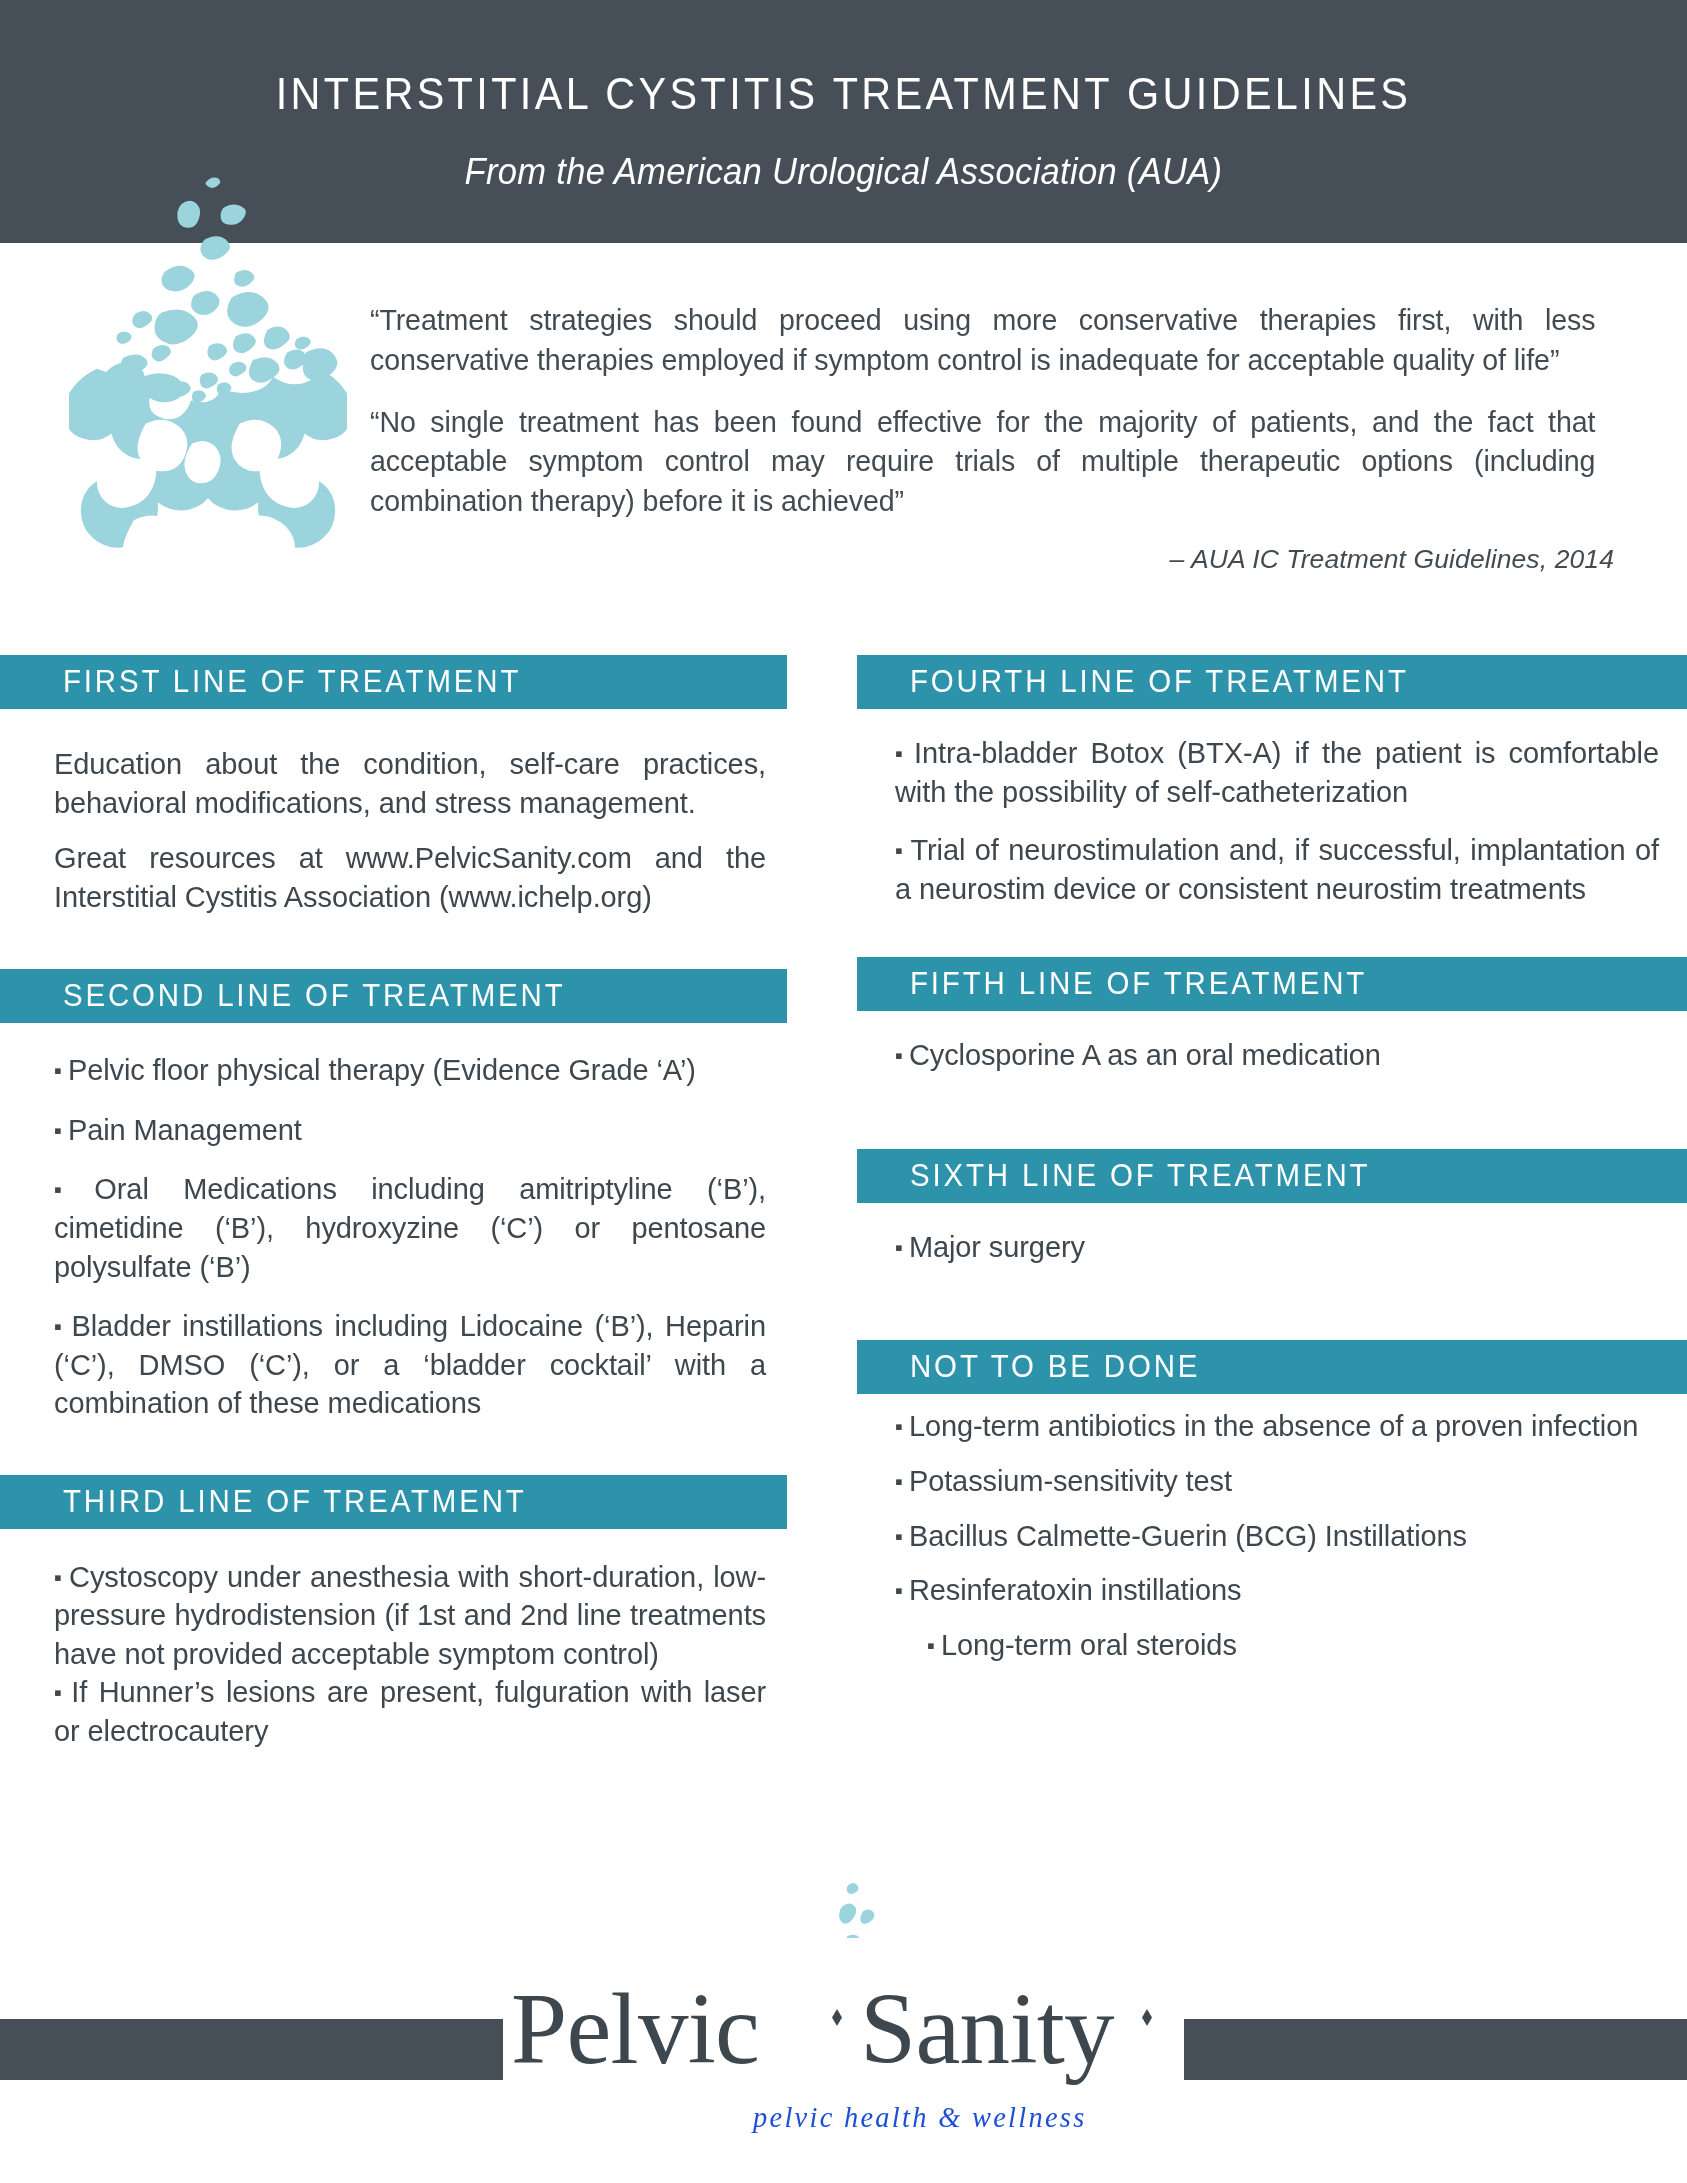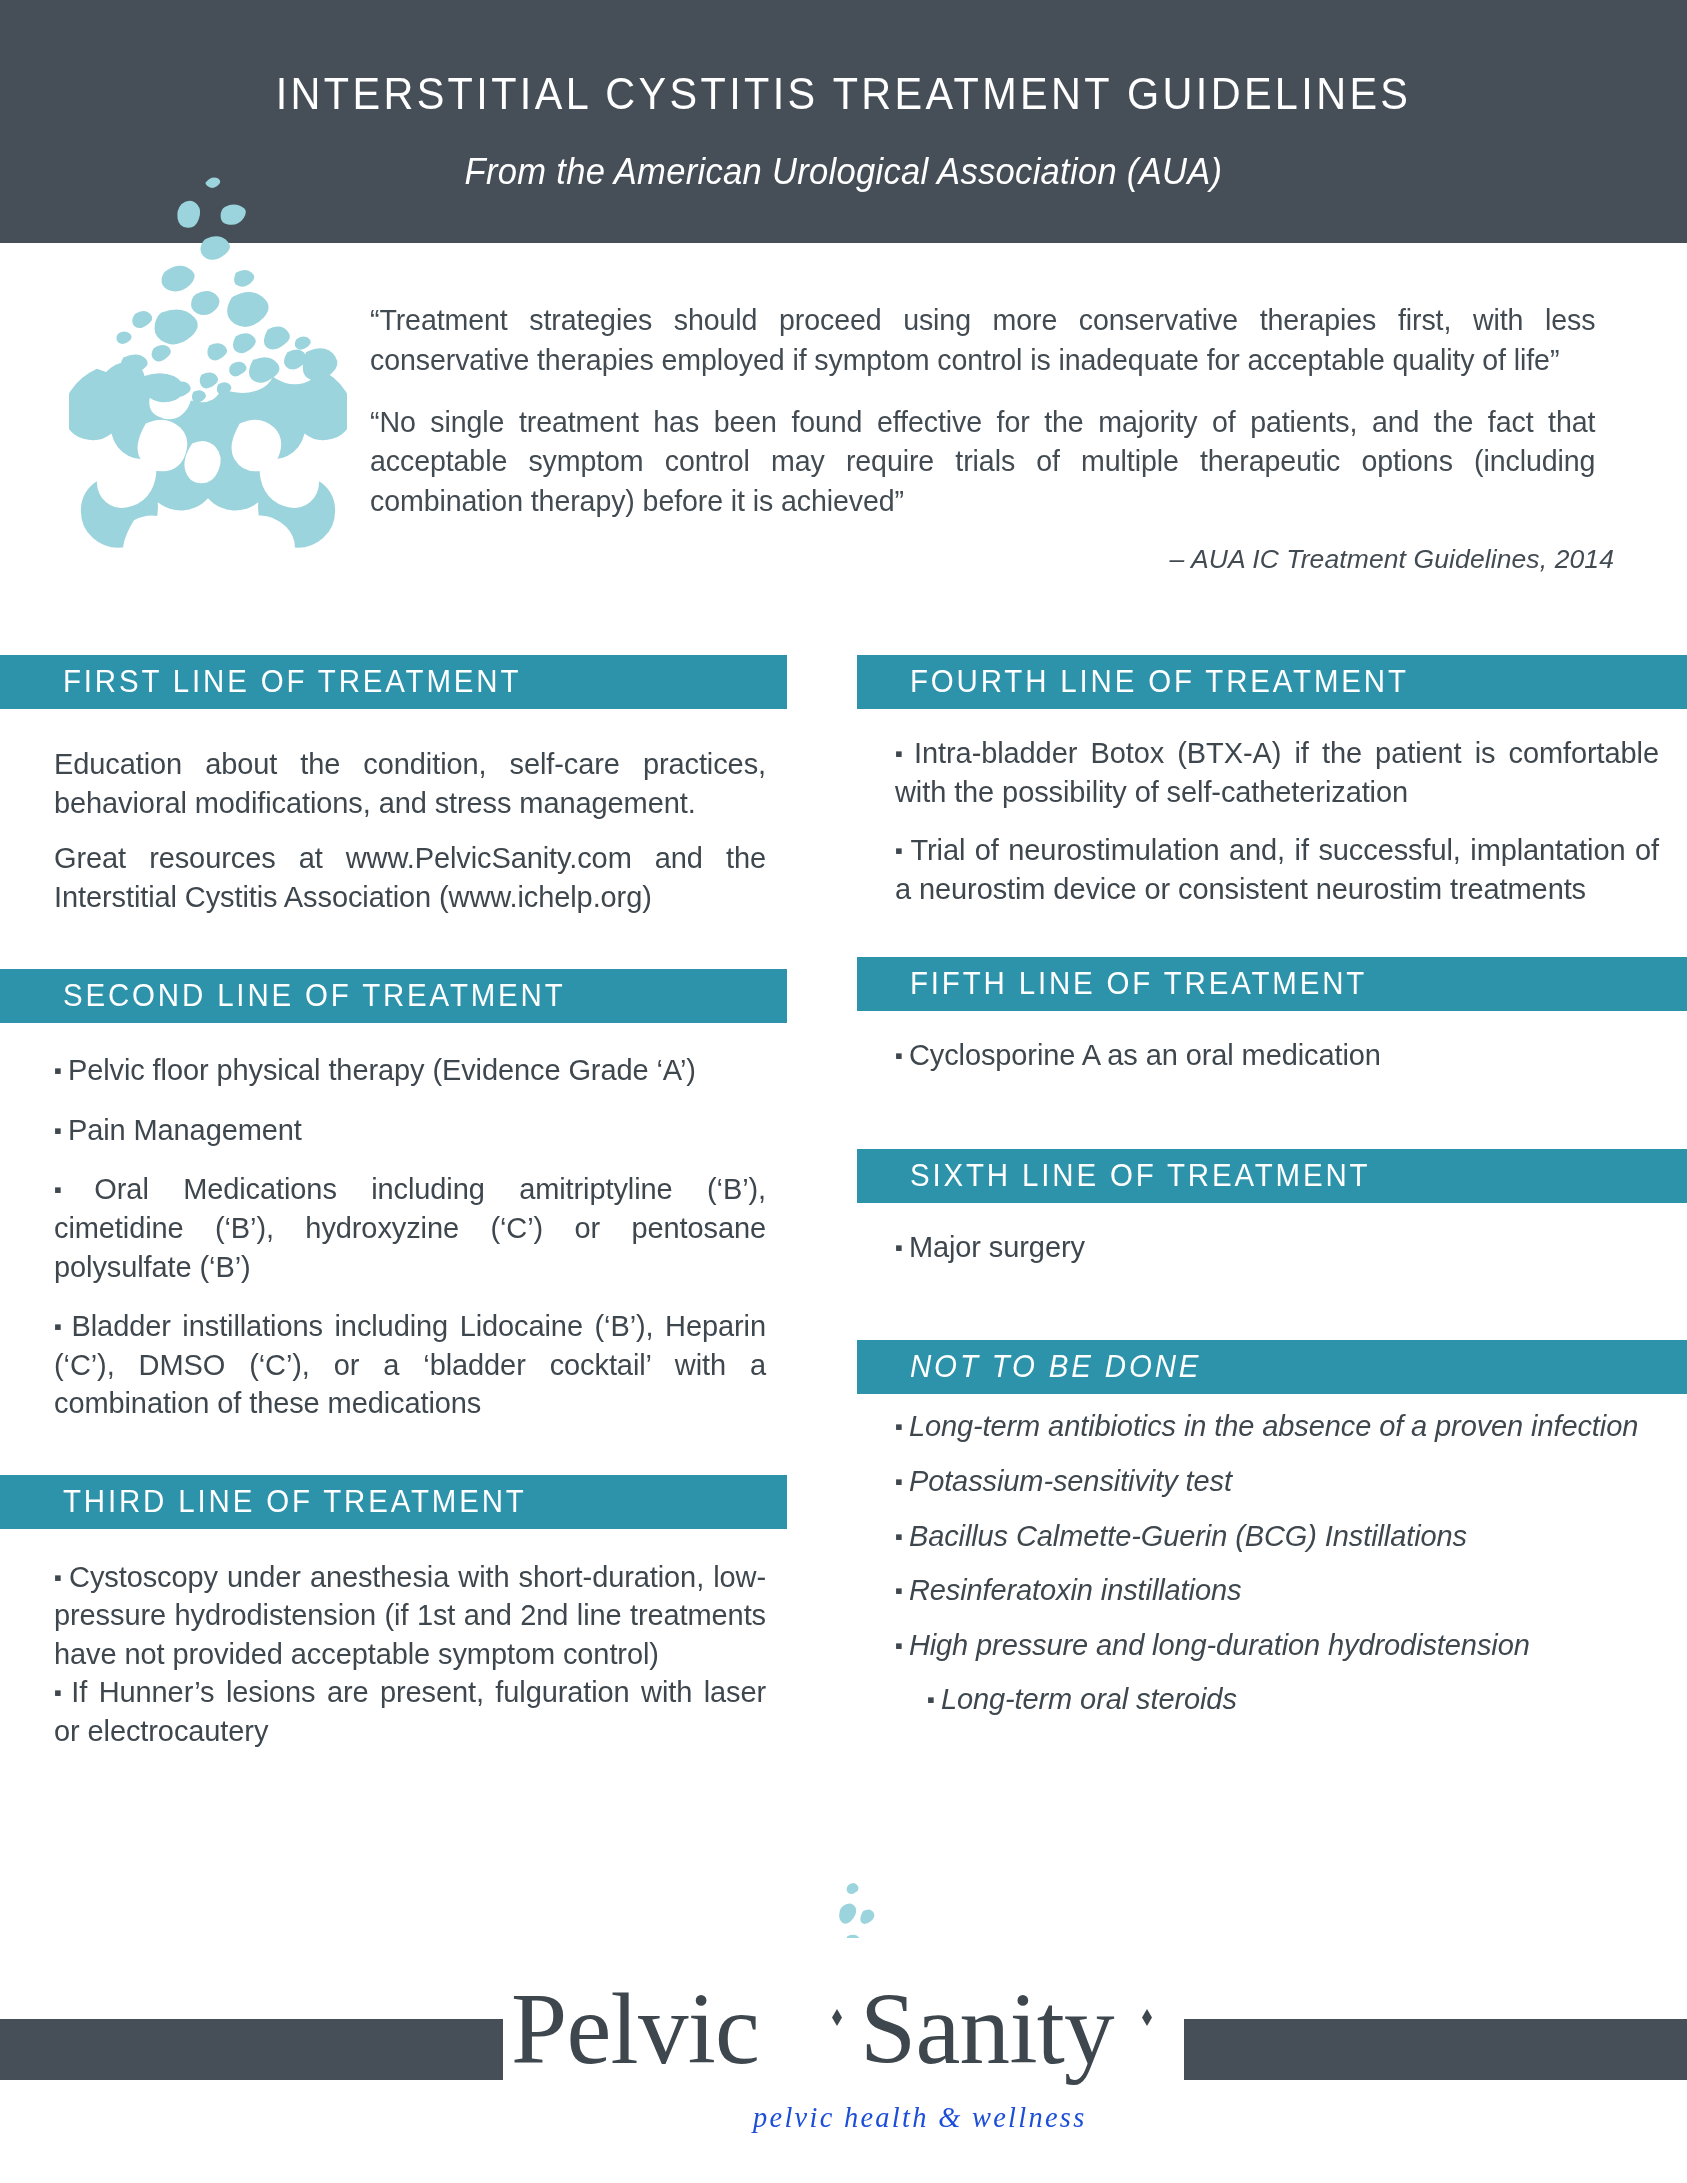--- a/index.html
+++ b/index.html
@@ -374,30 +374,29 @@
 
   <div style="margin-top:74px;">
     <div class="sec-bar">
       <span class="sec-bar-label">SIXTH LINE OF TREATMENT</span>
     </div>
     <div class="sec-body" style="padding-top:25px;">
       <p class="bullet nobreak"><span class="b-dot">▪</span><span>Major surgery</span></p>
     </div>
   </div>
 
-  <div style="margin-top:74px;font-style:italic;">
+  <div style="margin-top:74px;">
     <div class="sec-bar">
       <span class="sec-bar-label">NOT TO BE DONE</span>
     </div>
     <div class="sec-body" style="padding-top:13px;">
       <p class="bullet"><span class="b-dot">▪</span><span>Long-term antibiotics in the absence of a proven infection</span></p>
       <p class="bullet nobreak" style="margin-top:16px;"><span class="b-dot">▪</span><span>Potassium-sensitivity test</span></p>
       <p class="bullet nobreak" style="margin-top:16px;"><span class="b-dot">▪</span><span>Bacillus Calmette-Guerin (BCG) Instillations</span></p>
       <p class="bullet nobreak" style="margin-top:16px;"><span class="b-dot">▪</span><span>Resinferatoxin instillations</span></p>
-      <p class="bullet nobreak" style="margin-top:16px;"><span class="b-dot">▪</span><span>High pressure and long-duration hydrodistension</span></p>
       <p class="bullet nobreak" style="margin-top:16px;margin-left:32px;"><span class="b-dot">▪</span><span>Long-term oral steroids</span></p>
     </div>
   </div>
 
 </div>
 
 <div class="footer-bar-left"></div>
 <div class="footer-bar-right"></div>
 
 <div class="logo-wrap">

